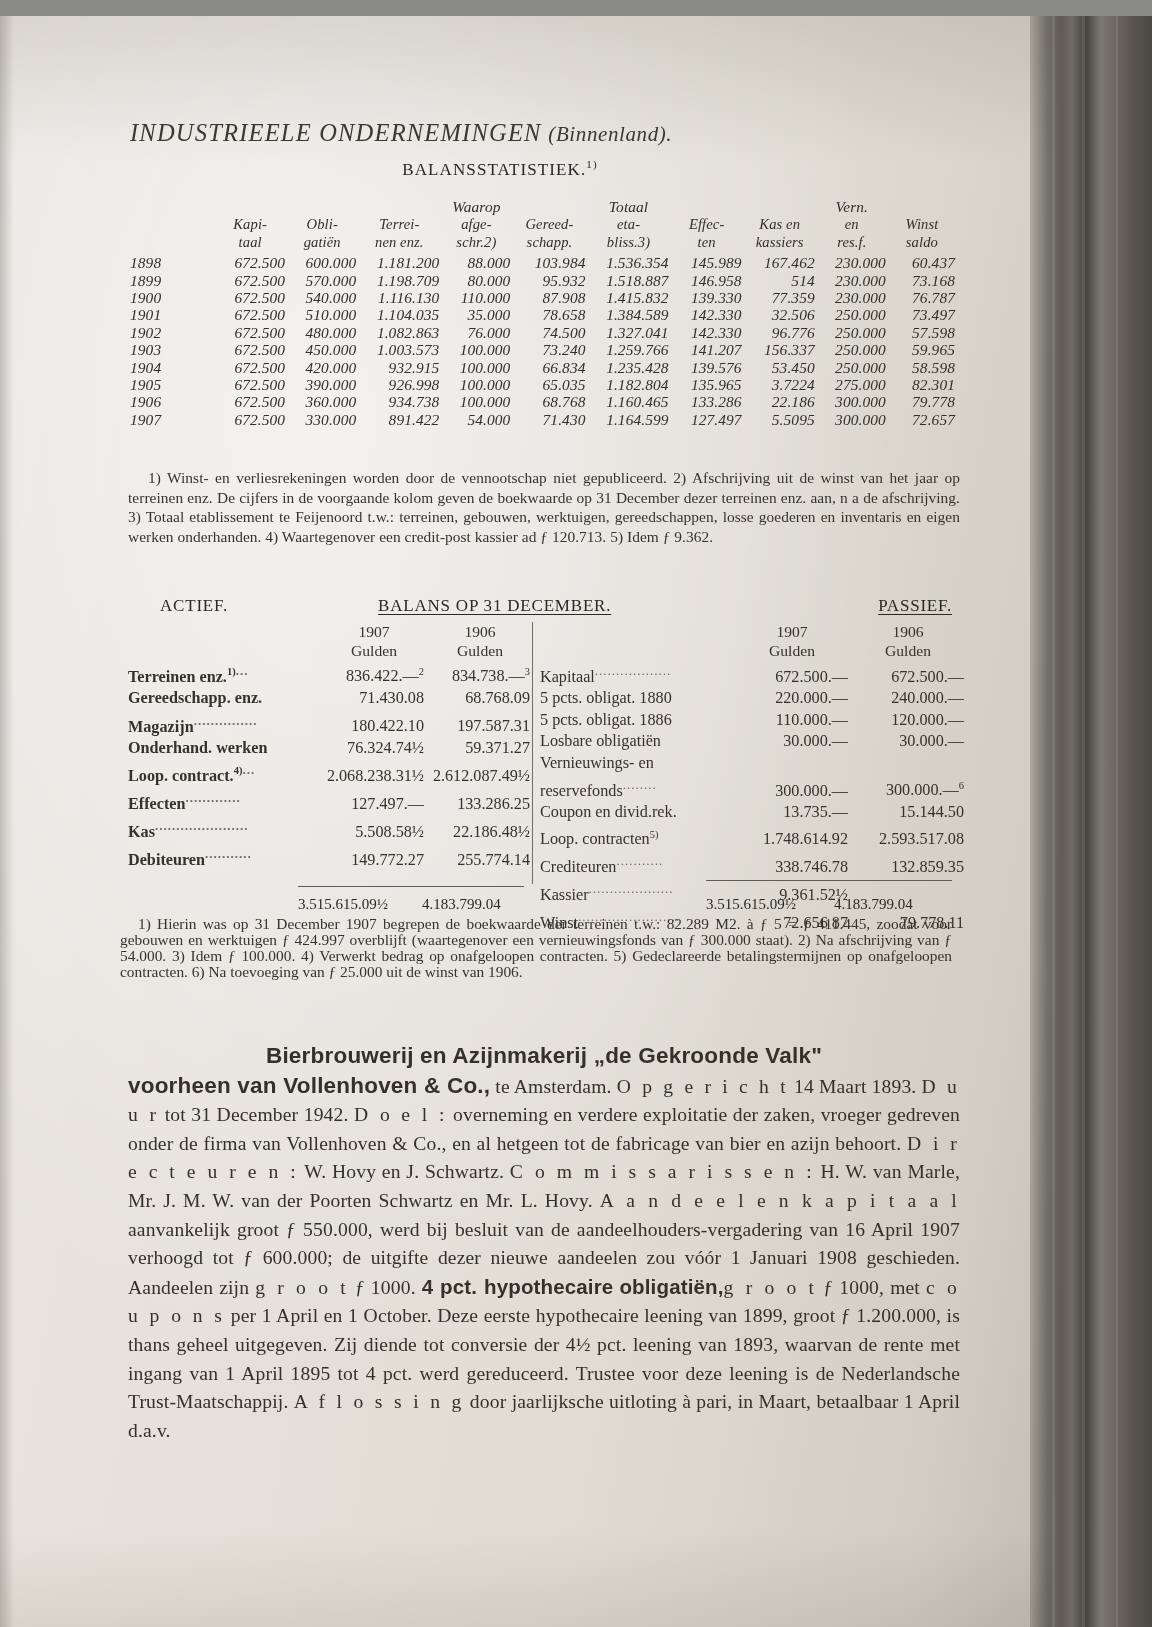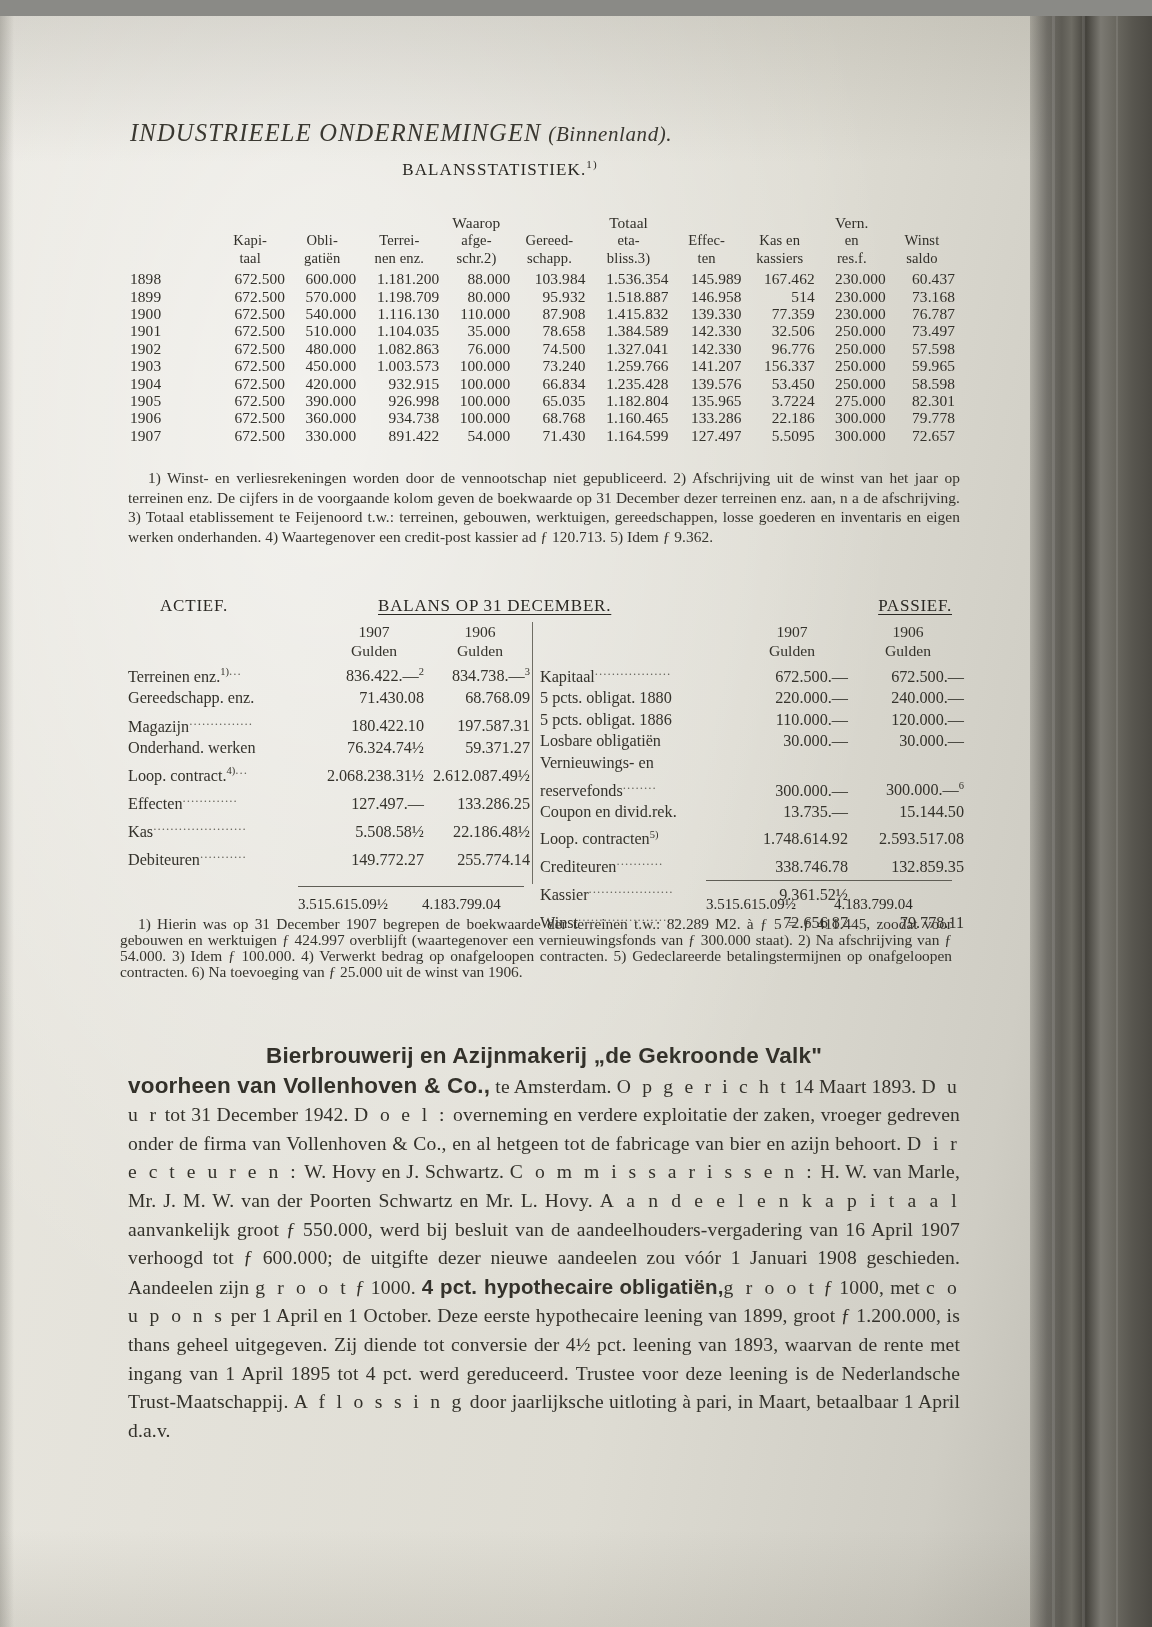--- a/index.html
+++ b/index.html
@@ -102,26 +102,27 @@
     text-align: center;
     font-size: 17px;
     letter-spacing: 1.1px;
   }
   .sec-title sup { font-size: 11px; }
 
   
   .stat {
     position: absolute;
     left: 128px;
-    top: 198px;
+    top: 182px;
     width: 830px;
     font-size: 15.2px;
     line-height: 17.6px;
     letter-spacing: 0.1px;
     color: #312f29;
+    font-style: italic;
   }
   .stat table {
     border-collapse: collapse;
     width: 830px;
     table-layout: fixed;
   }
   .stat td, .stat th {
     padding: 0 3px 0 0;
     font-weight: normal;
     text-align: right;
@@ -205,21 +206,21 @@
     display: inline-block;
     overflow: hidden;
     white-space: nowrap;
     letter-spacing: 1px;
     font-size: 13px;
     color: #6b6960;
     vertical-align: baseline;
   }
 
   .tbl-actief { position: absolute; left: 0; top: 0; width: 396px; }
-  .tbl-actief .lbl { width: 196px; }
+  .tbl-actief .lbl { width: 196px; font-weight: bold; }
   .tbl-actief .num { width: 100px; padding-right: 6px;}
   .tbl-passief { position: absolute; left: 412px; top: 0; width: 420px; }
   .tbl-passief .lbl { width: 196px; }
   .tbl-passief .num { width: 112px; padding-right: 4px;}
 
   .bal .colhdr td { text-align: center; font-size: 15.6px; line-height: 19px; }
 
   .totals {
     position: absolute;
     left: 128px;

